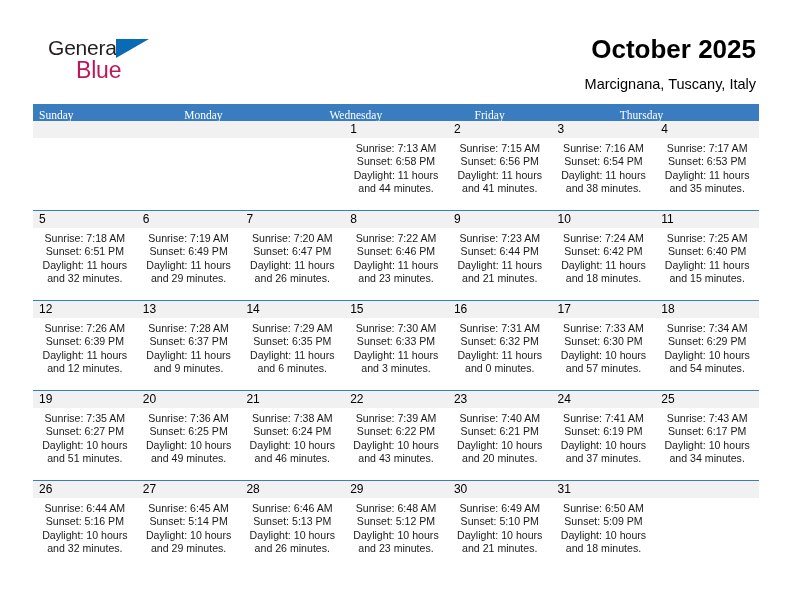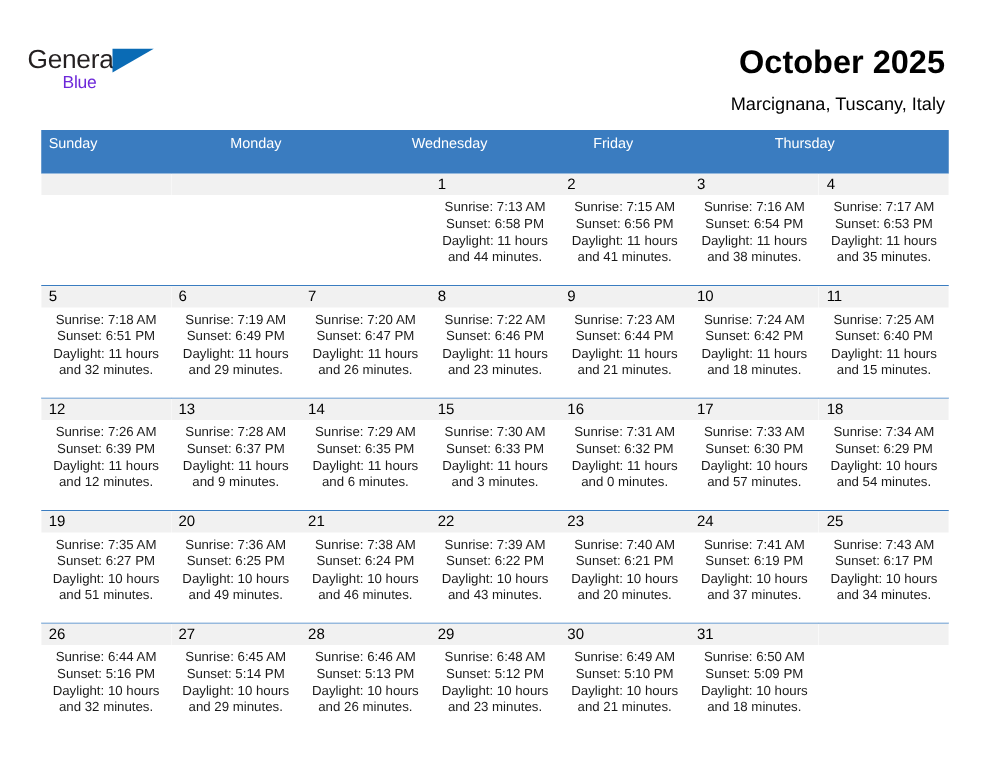--- a/index.html
+++ b/index.html
@@ -24,21 +24,21 @@
   
   .header {
     position: absolute;
     left: 0;
     top: 0;
     width: 792px;
     height: 104px;
   }
   .logo {
     position: absolute;
-    left: 22px;
+    left: 48px;
     top: 36px;
     width: 180px;
     height: 46px;
   }
   .logo-general {
     position: absolute;
     left: 0;
     top: 0;
     font-size: 21px;
     letter-spacing: -0.2px;
@@ -51,23 +51,23 @@
     top: 3px;
     width: 0;
     height: 0;
     border-left: 33px solid #0a6bb5;
     border-bottom: 19px solid transparent;
   }
   .logo-blue {
     position: absolute;
     left: 28px;
     top: 21px;
-    font-size: 14px;
+    font-size: 23px;
     letter-spacing: -0.2px;
-    color: #6d28d9;
+    color: #be185d;
     font-family: "Liberation Sans", sans-serif;
   }
   .title-block {
     position: absolute;
     right: 36px;
     top: 34px;
     text-align: right;
   }
   .cal-title {
     font-size: 26px;
@@ -88,21 +88,22 @@
   
   .calendar {
     position: absolute;
     left: 33px;
     top: 104px;
     width: 726px;
   }
   .weekday-row {
     display: flex;
     background: #3a7cc0;
-    height: 35px;
+    height: 17px;
+    font-family: Liberation Serif, serif;
   }
   .weekday {
     flex: 1 1 0;
     color: #ffffff;
     font-size: 11.5px;
     line-height: 22px;
     padding-left: 6px;
     box-sizing: border-box;
     white-space: nowrap;
   }

